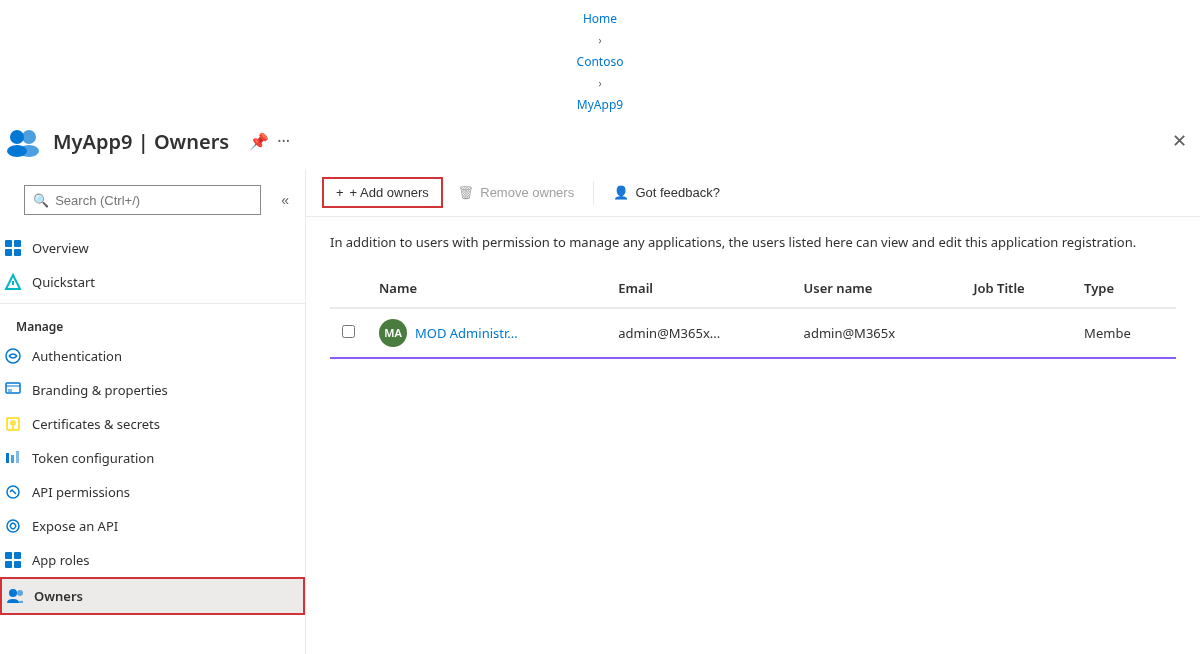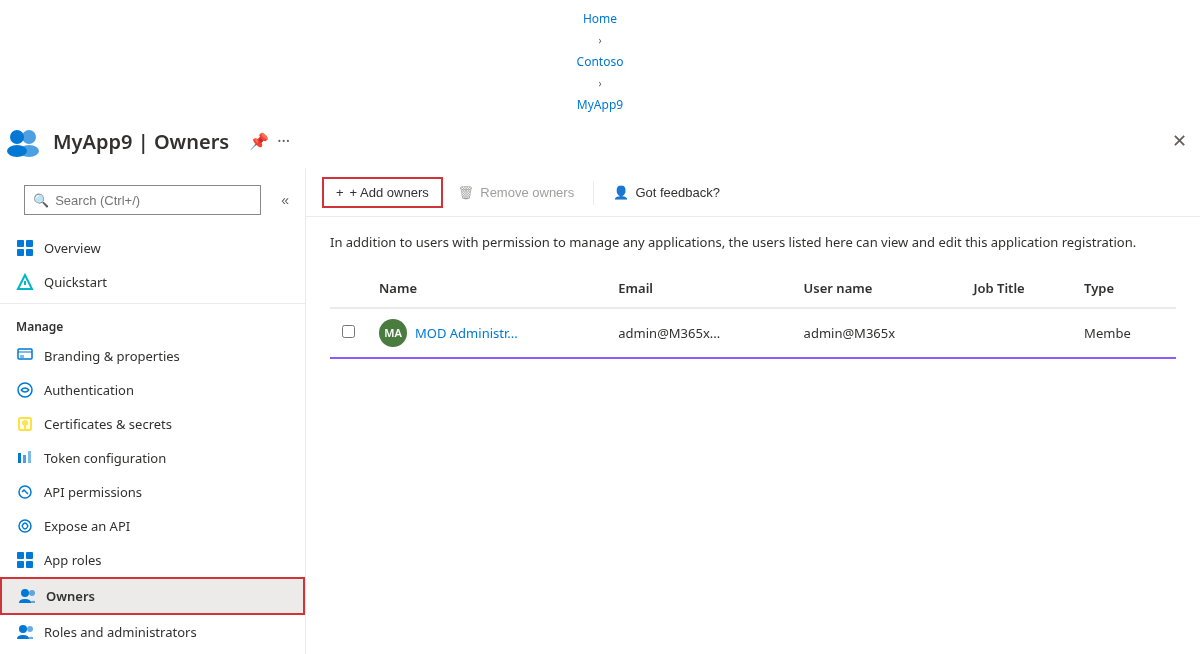--- a/index.html
+++ b/index.html
@@ -22,21 +22,21 @@
     
     .main-layout { display: flex; flex: 1; overflow: hidden; }
 
     
     .sidebar { width: 306px; min-width: 306px; border-right: 1px solid #edebe9; display: flex; flex-direction: column; overflow-y: auto; }
     .sidebar-search { display: flex; align-items: center; gap: 6px; margin: 8px 12px; border: 1px solid #8a8886; padding: 5px 8px; background: #fff; }
     .sidebar-search input { border: none; outline: none; flex: 1; font-size: 13px; color: #323130; background: transparent; }
     .sidebar-search .search-icon { color: #605e5c; font-size: 13px; }
     .collapse-btn { background: none; border: none; cursor: pointer; color: #605e5c; font-size: 14px; padding: 0 4px; }
 
-    .sidebar-item { display: flex; align-items: flex-start; gap: 10px; padding: 8px 16px; cursor: pointer; color: #323130; font-size: 13px; }
+    .sidebar-item { display: flex; align-items: flex-start; gap: 10px; padding: 8px 4px; cursor: pointer; color: #323130; font-size: 13px; }
     .sidebar-item.active { background: #edebe9; font-weight: 600; border: 2px solid #d13438; }
     .sidebar-item .item-icon { width: 18px; height: 18px; display: flex; align-items: center; justify-content: center; font-size: 16px; }
 
     .section-label { padding: 10px 16px 4px; font-size: 12px; font-weight: 600; color: #323130; }
     .divider { height: 1px; background: #edebe9; margin: 4px 0; }
 
     
     .content { flex: 1; display: flex; flex-direction: column; overflow: hidden; }
 
     
@@ -122,36 +122,36 @@
       </span>
       <span>Quickstart</span>
     </div>
 
     <div class="divider"></div>
     <div class="section-label">Manage</div>
 
     <div class="sidebar-item">
       <span class="item-icon">
         <svg width="18" height="18" viewBox="0 0 18 18">
+            <circle cx="9" cy="9" r="7" fill="none" stroke="#0078d4" stroke-width="1.5"></circle>
+            <path d="M5 9 Q9 5 13 9" fill="none" stroke="#0078d4" stroke-width="1.5"></path>
+            <path d="M5 9 Q9 13 13 9" fill="none" stroke="#0078d4" stroke-width="1.5"></path>
+          </svg>
+      </span>
+      <span>Authentication</span>
+    </div>
+    <div class="sidebar-item">
+      <span class="item-icon">
+        <svg width="18" height="18" viewBox="0 0 18 18">
             <rect x="2" y="2" width="14" height="10" rx="1" fill="none" stroke="#0078d4" stroke-width="1.5"></rect>
             <rect x="2" y="4" width="14" height="2" fill="#0078d4" opacity="0.5"></rect>
             <rect x="4" y="8" width="4" height="3" fill="#0078d4" opacity="0.5"></rect>
           </svg>
       </span>
       <span>Branding &amp; properties</span>
-    </div>
-    <div class="sidebar-item">
-      <span class="item-icon">
-        <svg width="18" height="18" viewBox="0 0 18 18">
-            <circle cx="9" cy="9" r="7" fill="none" stroke="#0078d4" stroke-width="1.5"></circle>
-            <path d="M5 9 Q9 5 13 9" fill="none" stroke="#0078d4" stroke-width="1.5"></path>
-            <path d="M5 9 Q9 13 13 9" fill="none" stroke="#0078d4" stroke-width="1.5"></path>
-          </svg>
-      </span>
-      <span>Authentication</span>
     </div>
     <div class="sidebar-item">
       <span class="item-icon">
         <svg width="18" height="18" viewBox="0 0 18 18">
             <rect x="3" y="3" width="12" height="12" rx="1" fill="none" stroke="#ffd700" stroke-width="1.5"></rect>
             <circle cx="9" cy="8" r="3" fill="#ffd700" opacity="0.7"></circle>
             <line x1="9" y1="11" x2="9" y2="14" stroke="#ffd700" stroke-width="1.5"></line>
           </svg>
       </span>
       <span>Certificates &amp; secrets</span>
@@ -199,31 +199,20 @@
     <div class="sidebar-item active">
       <span class="item-icon">
         <svg width="18" height="18" viewBox="0 0 18 18">
             <circle cx="7" cy="6" r="4" fill="#0078d4"></circle>
             <path d="M1 16 Q1 12 7 12 Q13 12 13 16" fill="#0078d4"></path>
             <circle cx="14" cy="6" r="3" fill="#0078d4" opacity="0.6"></circle>
             <path d="M11 16 Q13 13 17 14 L17 16" fill="#0078d4" opacity="0.6"></path>
           </svg>
       </span>
       <span>Owners</span>
-    </div>
-    <div class="sidebar-item">
-      <span class="item-icon">
-        <svg width="18" height="18" viewBox="0 0 18 18">
-            <circle cx="7" cy="6" r="4" fill="#0078d4"></circle>
-            <path d="M1 16 Q1 12 7 12 Q13 12 13 16" fill="#0078d4"></path>
-            <circle cx="14" cy="6" r="3" fill="#0078d4" opacity="0.6"></circle>
-            <path d="M11 16 Q13 13 17 14 L17 16" fill="#0078d4" opacity="0.6"></path>
-          </svg>
-      </span>
-      <span>Roles and administrators</span>
     </div>
   </div>
 
   <div class="content">
 
     <div class="toolbar">
       <button class="toolbar-btn primary">
         <span>+</span>
         <span>+ Add owners</span>
       </button>

